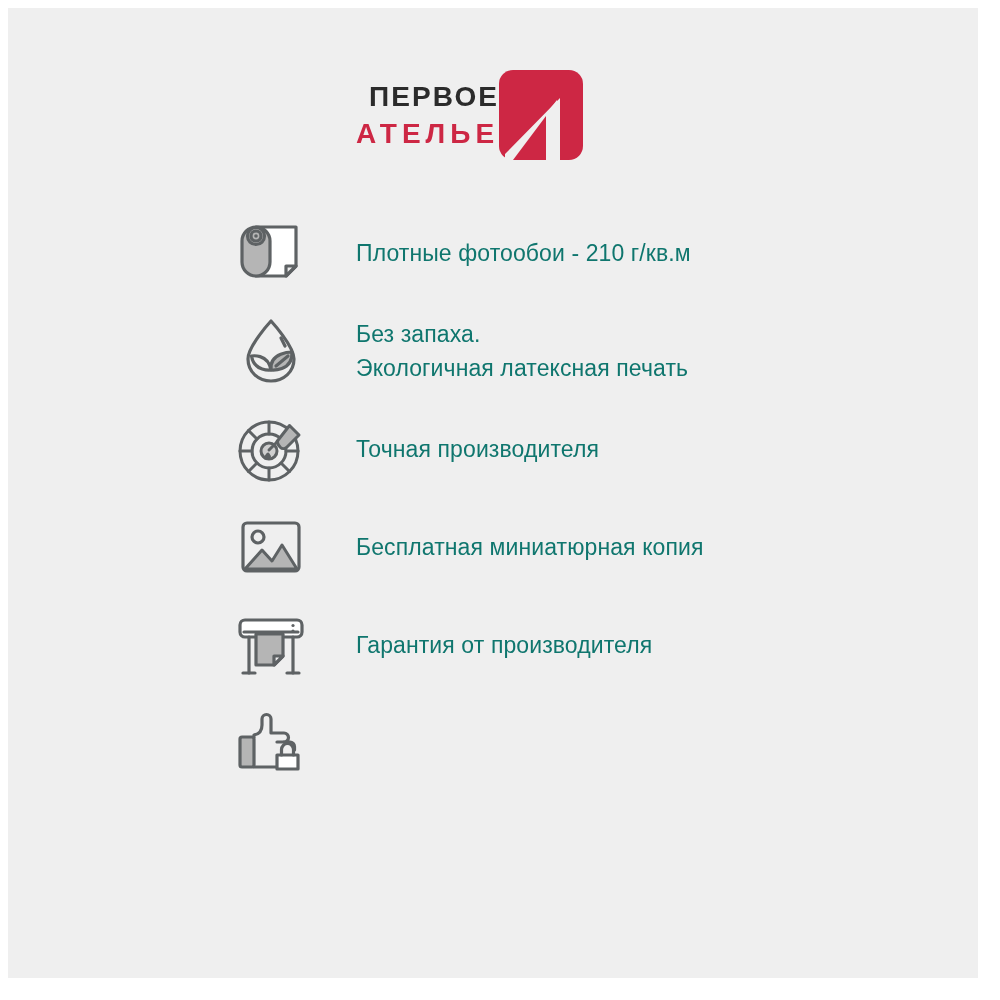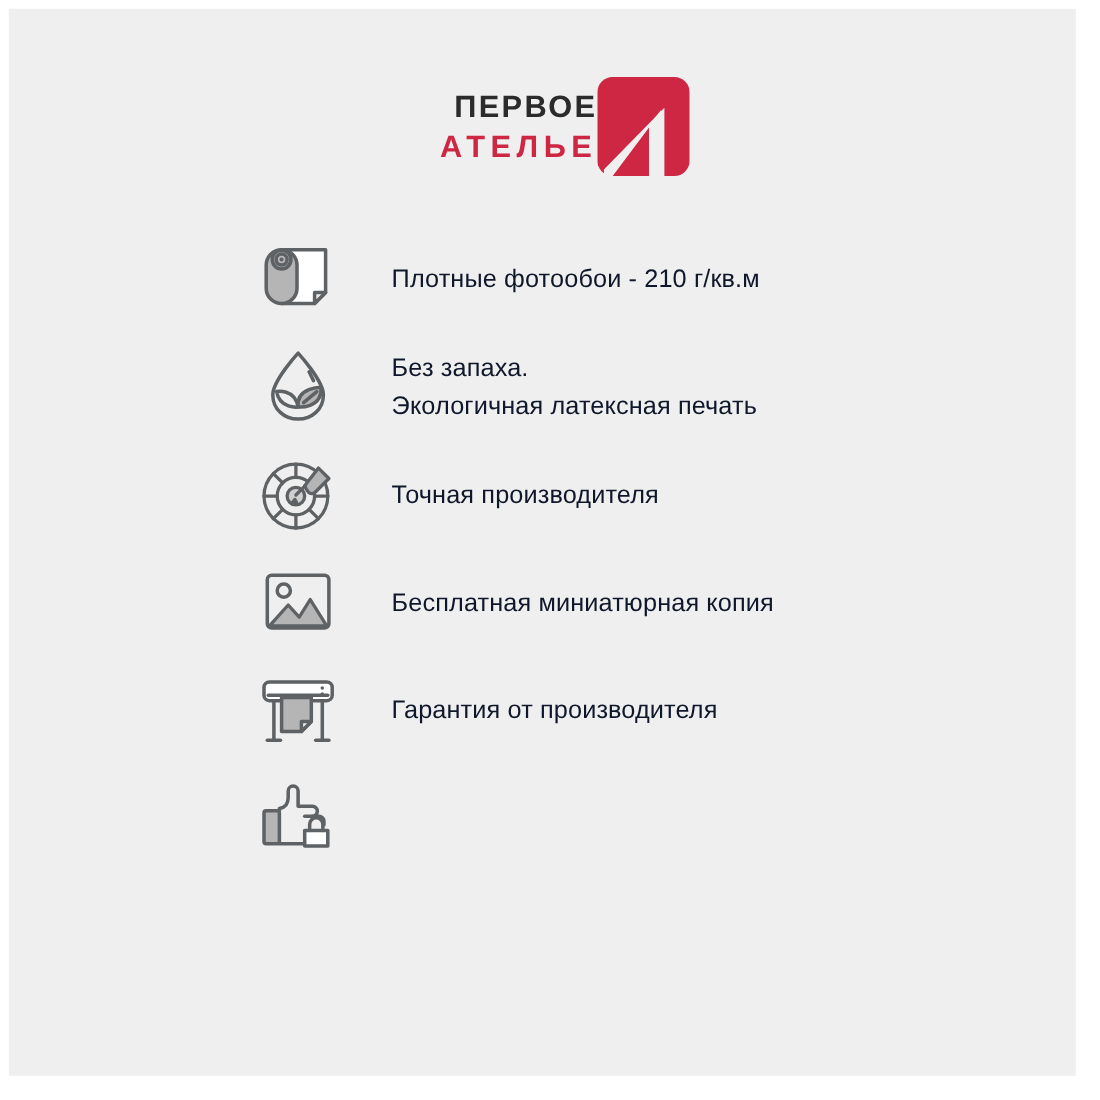--- a/index.html
+++ b/index.html
@@ -24,21 +24,21 @@
     left: 8px;
     top: 8px;
     width: 970px;
     height: 970px;
     background: #efefef;
   }
 
   
   .logo {
     position: absolute;
-    left: 392px;
+    left: 348px;
     top: 62px;
     display: flex;
     align-items: center;
   }
   .logo-words {
     display: flex;
     flex-direction: column;
     align-items: flex-end;
     line-height: 1;
   }
@@ -82,21 +82,21 @@
     display: flex;
     align-items: center;
     justify-content: center;
   }
   .feature-icon svg {
     display: block;
   }
   .feature-text {
     margin-left: 44px;
     font-size: 23px;
-    color: #0f172a;
+    color: #0f766e;
     line-height: 34px;
     white-space: pre-line;
     letter-spacing: 0.1px;
   }
 </style>
 </head>
 <body>
 
 <div class="canvas">
   <div class="panel">

